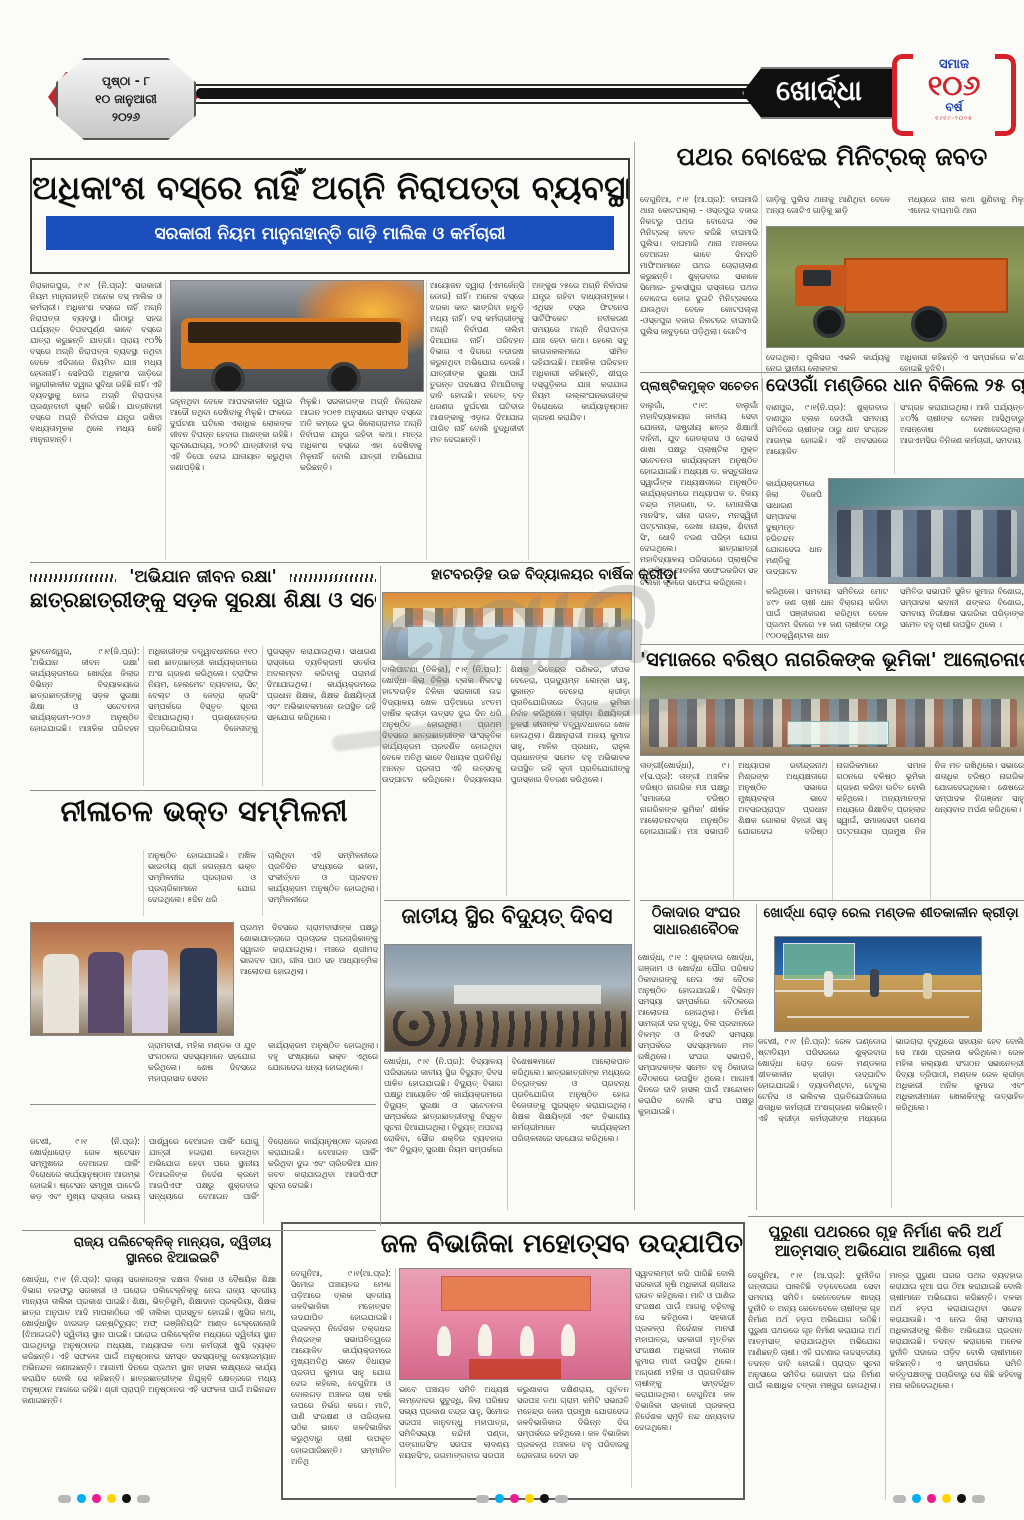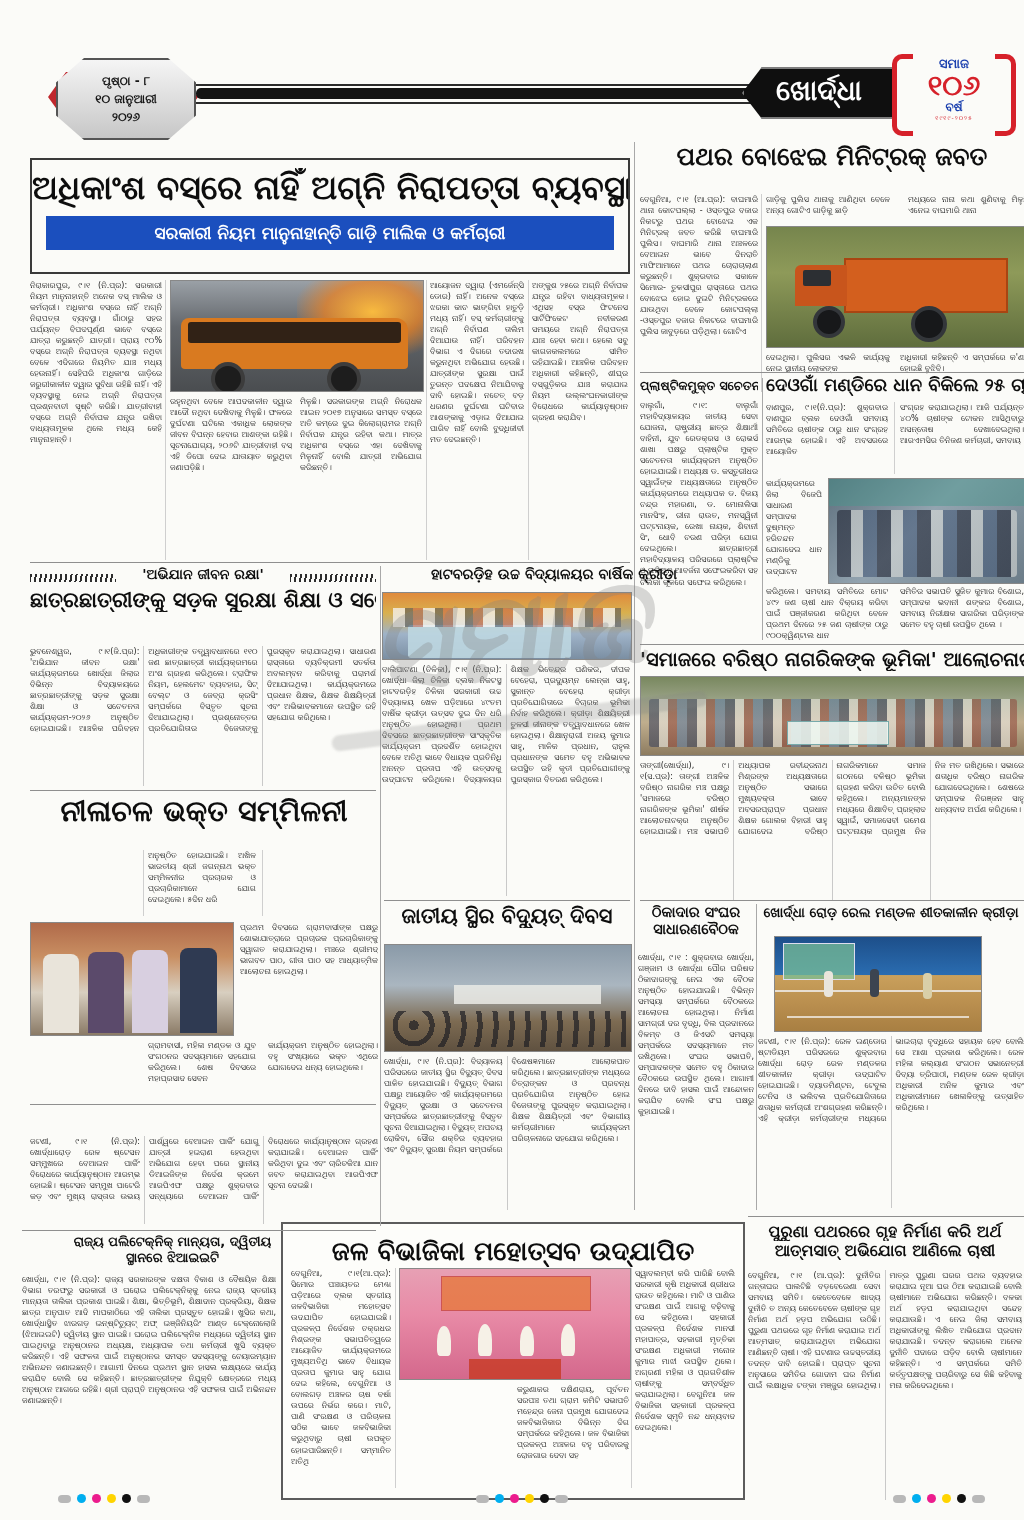--- a/index.html
+++ b/index.html
@@ -134,40 +134,41 @@
        background:linear-gradient(180deg,#79885f 0%,#98a184 28%,#c0ae8e 58%,#8d7c60 100%);">
     <div class="shape" style="left:2%;top:28%;width:96%;height:62%;
          background:repeating-linear-gradient(90deg,rgba(50,60,90,.55) 0 10px,rgba(235,232,225,.6) 10px 19px,rgba(140,60,50,.5) 19px 28px,rgba(90,120,160,.55) 28px 38px);border-radius:3px;"></div>
     <div class="shape" style="left:38%;top:56%;width:26%;height:28%;background:rgba(240,250,245,.85);border:1px solid #7aa;"></div>
   </div>
   <div class="abs bodytxt c4" style="left:0;top:112px;width:384px;height:140px;">ତାଙ୍ଗୀ(ଖୋର୍ଦ୍ଧା), ୯।୧(ସ.ପ୍ର): ତାଙ୍ଗୀ ଅଞ୍ଚଳିକ ବରିଷ୍ଠ ନାଗରିକ ମଞ୍ଚ ପକ୍ଷରୁ 'ସମାଜରେ ବରିଷ୍ଠ ନାଗରିକଙ୍କ ଭୂମିକା' ଶୀର୍ଷକ ଆଲୋଚନାଚକ୍ର ଅନୁଷ୍ଠିତ ହୋଇଯାଇଛି। ମଞ୍ଚ ସଭାପତି ଅଧ୍ୟାପକ ରବୀନ୍ଦ୍ରନାଥ ମିଶ୍ରଙ୍କ ଅଧ୍ୟକ୍ଷତାରେ ଅନୁଷ୍ଠିତ ସଭାରେ ମୁଖ୍ୟବକ୍ତା ଭାବେ ଅବସରପ୍ରାପ୍ତ ପ୍ରଧାନ ଶିକ୍ଷକ ଗୋଲକ ବିହାରୀ ସାହୁ ଯୋଗଦେଇ ବରିଷ୍ଠ ନାଗରିକମାନେ ସମାଜ ଗଠନରେ ବଳିଷ୍ଠ ଭୂମିକା ଗ୍ରହଣ କରିବା ଉଚିତ ବୋଲି କହିଥିଲେ। ଅନ୍ୟମାନଙ୍କ ମଧ୍ୟରେ ଶିକ୍ଷାବିତ୍ ପ୍ରହ୍ଲାଦ ସ୍ୱାଇଁ, ସମାଜସେବୀ ରମେଶ ପଟ୍ଟନାୟକ ପ୍ରମୁଖ ନିଜ ନିଜ ମତ ରଖିଥିଲେ। ସଭାରେ ଶତାଧିକ ବରିଷ୍ଠ ନାଗରିକ ଯୋଗଦେଇଥିଲେ। ଶେଷରେ ସମ୍ପାଦକ ନିରଞ୍ଜନ ସାହୁ ଧନ୍ୟବାଦ ଅର୍ପଣ କରିଥିଲେ।</div>
 </div>
 
 <div class="abs" style="left:30px;top:566px;width:346px;height:224px;">
   <div class="hatch" style="left:0;top:8px;width:86px;"></div>
-  <div class="hl" style="left:90px;top:0;width:166px;font-size:14px;position:absolute;">'ଅଭିଯାନ ଜୀବନ ରକ୍ଷା'</div>
+  <div class="hl" style="left:90px;top:0;width:166px;font-size:17px;position:absolute;">'ଅଭିଯାନ ଜୀବନ ରକ୍ଷା'</div>
   <div class="hatch" style="right:0;top:8px;width:86px;"></div>
   <div class="hl" style="position:absolute;left:0;top:22px;width:346px;font-size:21px;">ଛାତ୍ରଛାତ୍ରୀଙ୍କୁ ସଡ଼କ ସୁରକ୍ଷା ଶିକ୍ଷା ଓ ସଚେତନତା</div>
   <div class="abs bodytxt c3" style="left:0;top:80px;width:346px;height:140px;">ଭୁବନେଶ୍ୱର, ୯।୧(ଜି.ପ୍ର): 'ଅଭିଯାନ ଜୀବନ ରକ୍ଷା' କାର୍ଯ୍ୟକ୍ରମରେ ଖୋର୍ଦ୍ଧା ଜିଲାର ବିଭିନ୍ନ ବିଦ୍ୟାଳୟରେ ଛାତ୍ରଛାତ୍ରୀଙ୍କୁ ସଡ଼କ ସୁରକ୍ଷା ଶିକ୍ଷା ଓ ସଚେତନତା କାର୍ଯ୍ୟକ୍ରମ-୨୦୨୬ ଅନୁଷ୍ଠିତ ହୋଇଯାଇଛି। ଆଞ୍ଚଳିକ ପରିବହନ ଅଧିକାରୀଙ୍କ ତତ୍ତ୍ୱାବଧାନରେ ୧୧୦ ଜଣ ଛାତ୍ରଛାତ୍ରୀ କାର୍ଯ୍ୟକ୍ରମରେ ଅଂଶ ଗ୍ରହଣ କରିଥିଲେ। ଟ୍ରାଫିକ ନିୟମ, ହେଲମେଟ ବ୍ୟବହାର, ସିଟ୍ ବେଲ୍ଟ ଓ ଜେବ୍ରା କ୍ରସିଂ ସମ୍ପର୍କରେ ବିସ୍ତୃତ ସୂଚନା ଦିଆଯାଇଥିଲା। ପ୍ରଶ୍ନୋତ୍ତର ପ୍ରତିଯୋଗିତାର ବିଜେତାଙ୍କୁ ପୁରସ୍କୃତ କରାଯାଇଥିଲା। ସାଧାରଣ ରାସ୍ତାରେ ବ୍ୟତିକ୍ରମୀ ସତର୍କତା ଅବଲମ୍ବନ କରିବାକୁ ପରାମର୍ଶ ଦିଆଯାଇଥିଲା। କାର୍ଯ୍ୟକ୍ରମରେ ପ୍ରଧାନ ଶିକ୍ଷକ, ଶିକ୍ଷକ ଶିକ୍ଷୟିତ୍ରୀ ଏବଂ ଅଭିଭାବକମାନେ ଉପସ୍ଥିତ ରହି ସହଯୋଗ କରିଥିଲେ।</div>
 </div>
 
 <div class="abs" style="left:382px;top:566px;width:248px;height:330px;padding-left:48px;">
   <div class="hl" style="font-size:14.5px;">ହାଟବରଡ଼ିହ ଉଚ୍ଚ ବିଦ୍ୟାଳୟର ବାର୍ଷିକ କ୍ରୀଡ଼ା</div>
   <div class="ph" style="left:0;top:26px;width:248px;height:66px;
        background:linear-gradient(180deg,#e08a3c 0%,#d9b04e 30%,#9fb3c8 62%,#7b8fa3 100%);">
     <div class="shape" style="left:10%;top:48%;width:66%;height:50%;background:rgba(190,215,225,.9);border-radius:3px;"></div>
     <div class="shape" style="left:4%;top:22%;width:92%;height:30%;
          background:repeating-linear-gradient(90deg,rgba(245,245,245,.75) 0 12px,rgba(60,70,90,.5) 12px 20px,rgba(200,90,70,.5) 20px 30px);"></div>
   </div>
   <div class="abs bodytxt c2" style="left:0;top:98px;width:248px;height:232px;">ବାଲିପାଟଣା (ଚିଳିକା), ୯।୧ (ନି.ପ୍ର): ଖୋର୍ଦ୍ଧା ଜିଲା ଚିଳିକା ବ୍ଲକ ନିକଟସ୍ଥ ହାଟବରଡ଼ିହ ଚିଳିକା ସରକାରୀ ଉଚ୍ଚ ବିଦ୍ୟାଳୟ ଖେଳ ପଡ଼ିଆରେ ୪୯ତମ ବାର୍ଷିକ କ୍ରୀଡ଼ା ଉତ୍ସବ ଦୁଇ ଦିନ ଧରି ଅନୁଷ୍ଠିତ ହୋଇଥିଲା। ପ୍ରଥମ ଦିବସରେ ଛାତ୍ରଛାତ୍ରୀଙ୍କ ସାଂସ୍କୃତିକ କାର୍ଯ୍ୟକ୍ରମ ପ୍ରଦର୍ଶିତ ହୋଇଥିବା ବେଳେ ଅତିଥି ଭାବେ ବିଧାୟକ ପ୍ରତିନିଧି ଅନନ୍ତ ପ୍ରତାପ ଏହି ଉତ୍ସବକୁ ଉଦ୍‌ଘାଟନ କରିଥିଲେ। ବିଦ୍ୟାଳୟର ଶିକ୍ଷକ ଭିତେନ୍ଦ୍ର ପଣିକର, ଦୀପକ ବେହେରା, ପ୍ରଦ୍ୟୁମ୍ନ ଲେନ୍କା ସାହୁ, ସୁକାନ୍ତ ବେହେରା କ୍ରୀଡ଼ା ପ୍ରତିଯୋଗିତାରେ ବିଚାରକ ଭୂମିକା ନିର୍ବାହ କରିଥିଲେ। କ୍ରୀଡ଼ା ଶିକ୍ଷୟିତ୍ରୀ ତୁଳସୀ ଜୀନାଙ୍କ ତତ୍ତ୍ୱାବଧାନରେ ଖେଳ ହୋଇଥିଲା। ଶିକ୍ଷାନୁରାଗୀ ଅଜୟ କୁମାର ସାହୁ, ମାଳିକ ପ୍ରଧାନ, ରାହୁଲ ପ୍ରଧାନଙ୍କ ସମେତ ବହୁ ଅଭିଭାବକ ଉପସ୍ଥିତ ରହି କୃତୀ ପ୍ରତିଯୋଗୀଙ୍କୁ ପୁରସ୍କାର ବିତରଣ କରିଥିଲେ।</div>
 </div>
 
 <div class="abs" style="left:30px;top:794px;width:348px;height:312px;">
   <div class="hl" style="font-size:29px;">ନୀଳାଚଳ ଭକ୍ତ ସମ୍ମିଳନୀ</div>
   <div class="abs bodytxt" style="left:118px;top:56px;width:108px;height:66px;">ଅନୁଷ୍ଠିତ ହୋଇଯାଇଛି। ଅଖିଳ ଭାରତୀୟ ଶ୍ରୀ ଜଗନ୍ନାଥ ଭକ୍ତ ସମ୍ମିଳନୀର ପ୍ରଚାରକ ଓ ପ୍ରଚାରିକାମାନେ ଯୋଗ ଦେଇଥିଲେ। ୫ଦିନ ଧରି</div>
+  <div class="abs bodytxt" style="left:238px;top:56px;width:110px;height:66px;">ଚାଲିଥିବା ଏହି ସମ୍ମିଳନୀରେ ପ୍ରତିଦିନ ସଂଧ୍ୟାରେ ଭଜନ, ସଂକୀର୍ତ୍ତନ ଓ ପ୍ରବଚନ କାର୍ଯ୍ୟକ୍ରମ ଅନୁଷ୍ଠିତ ହୋଇଥିଲା। ସମ୍ମିଳନୀରେ</div>
   <div class="ph" style="left:0;top:128px;width:202px;height:112px;
        background:linear-gradient(180deg,#b06a4a 0%,#c98f62 30%,#d8cfc0 62%,#8a7a66 100%);">
     <div class="shape" style="left:6%;top:28%;width:18%;height:70%;background:#e9e4da;border-radius:8px 8px 0 0;"></div>
     <div class="shape" style="left:28%;top:26%;width:18%;height:72%;background:#5b4a6b;border-radius:8px 8px 0 0;"></div>
     <div class="shape" style="left:50%;top:24%;width:18%;height:74%;background:#d8cfe0;border-radius:8px 8px 0 0;"></div>
     <div class="shape" style="left:74%;top:22%;width:18%;height:76%;background:#2f3a52;border-radius:8px 8px 0 0;"></div>
   </div>
   <div class="abs bodytxt" style="left:210px;top:128px;width:138px;height:112px;">ପ୍ରଥମ ଦିବସରେ ଗ୍ରାମବାସୀଙ୍କ ପକ୍ଷରୁ ଶୋଭାଯାତ୍ରାରେ ପ୍ରଚାରକ ପ୍ରଚାରିକାଙ୍କୁ ସ୍ୱାଗତ କରାଯାଇଥିଲା। ମଞ୍ଚରେ ଶ୍ରୀମଦ୍ ଭାଗବତ ପାଠ, ଗୀତା ପାଠ ସହ ଆଧ୍ୟାତ୍ମିକ ଆଲୋଚନା ହୋଇଥିଲା।</div>
   <div class="abs bodytxt" style="left:118px;top:246px;width:108px;height:64px;">ଗ୍ରାମବାସୀ, ମହିଳା ମଣ୍ଡଳ ଓ ଯୁବ ସଂଗଠନର ସଦସ୍ୟମାନେ ସହଯୋଗ କରିଥିଲେ। ଶେଷ ଦିବସରେ ମହାପ୍ରସାଦ ସେବନ</div>
   <div class="abs bodytxt" style="left:238px;top:246px;width:110px;height:64px;">କାର୍ଯ୍ୟକ୍ରମ ଅନୁଷ୍ଠିତ ହୋଇଥିଲା। ବହୁ ସଂଖ୍ୟାରେ ଭକ୍ତ ଏଥିରେ ଯୋଗଦେଇ ଧନ୍ୟ ହୋଇଥିଲେ।</div>
@@ -209,31 +210,32 @@
 <div class="abs" style="left:30px;top:1108px;width:348px;height:118px;">
   <div class="abs bodytxt c3" style="left:0;top:28px;width:348px;height:88px;">ଜଟଣୀ, ୯।୧ (ନି.ପ୍ର): ଖୋର୍ଦ୍ଧାରୋଡ଼ ରେଳ ଷ୍ଟେସନ ସମ୍ମୁଖରେ ବେଆଇନ ପାର୍କିଂ ବିରୋଧରେ କାର୍ଯ୍ୟାନୁଷ୍ଠାନ ଆରମ୍ଭ ହୋଇଛି। ଷ୍ଟେସନ ସମ୍ମୁଖ ପାଟେରି କଡ଼ ଏବଂ ମୁଖ୍ୟ ରାସ୍ତାର ଉଭୟ ପାର୍ଶ୍ୱରେ ବେଆଇନ ପାର୍କିଂ ଯୋଗୁ ଯାତ୍ରୀ ହଇରାଣ ହେଉଥିବା ଅଭିଯୋଗ ହେବା ପରେ ସ୍ଥାନୀୟ ଡିଆଇଜିଙ୍କ ନିର୍ଦେଶ କ୍ରମେ ଆରପିଏଫ ପକ୍ଷରୁ ଶୁକ୍ରବାର ସନ୍ଧ୍ୟାରେ ବେଆଇନ ପାର୍କିଂ ବିରୋଧରେ କାର୍ଯ୍ୟାନୁଷ୍ଠାନ ଗ୍ରହଣ କରାଯାଇଛି। ବେଆଇନ ପାର୍କିଂ କରିଥିବା ଦୁଇ ଏବଂ ଚାରିଚକିଆ ଯାନ ଜବତ କରାଯାଇଥିବା ଆରପିଏଫ ସୂଚନା ଦେଇଛି।</div>
 </div>
 
 <div class="abs" style="left:22px;top:1234px;width:254px;height:268px;">
   <div class="hlwrap" style="font-size:13px;line-height:1.25;margin-left:47px;">ରାଜ୍ୟ ପଲିଟେକ୍ନିକ୍ ମାନ୍ୟତା, ଦ୍ୱିତୀୟ ସ୍ଥାନରେ ଝିଆଇଇଟି</div>
   <div class="abs bodytxt" style="left:0;top:40px;width:254px;height:226px;">ଖୋର୍ଦ୍ଧା, ୯।୧ (ନି.ପ୍ର): ରାଜ୍ୟ ସରକାରଙ୍କ ଦକ୍ଷତା ବିକାଶ ଓ ବୈଷୟିକ ଶିକ୍ଷା ବିଭାଗ ତରଫରୁ ସରକାରୀ ଓ ଘରୋଇ ପଲିଟେକ୍ନିକ୍‌କୁ ନେଇ ରାଜ୍ୟ ସ୍ତରୀୟ ମାନ୍ୟତା ତାଲିକା ପ୍ରକାଶ ପାଇଛି। ଶିକ୍ଷା, ଭିତ୍ତିଭୂମି, ଶିକ୍ଷାଦାନ ପ୍ରକ୍ରିୟା, ଶିକ୍ଷକ ଛାତ୍ର ଅନୁପାତ ଆଦି ମାପକାଠିରେ ଏହି ତାଲିକା ପ୍ରସ୍ତୁତ ହୋଇଛି। ଖୁସିର କଥା, ଖୋର୍ଦ୍ଧାସ୍ଥିତ ଝାରଗଡ଼ ଇନ୍‌ଷ୍ଟିଚ୍ୟୁଟ୍ ଅଫ୍ ଇଞ୍ଜିନିୟରିଂ ଆଣ୍ଡ ଟେକ୍ନୋଲୋଜି (ଝିଆଇଇଟି) ଦ୍ୱିତୀୟ ସ୍ଥାନ ପାଇଛି। ଘରୋଇ ପଲିଟେକ୍ନିକ ମଧ୍ୟରେ ଦ୍ୱିତୀୟ ସ୍ଥାନ ପାଇଥିବାରୁ ଅନୁଷ୍ଠାନର ଅଧ୍ୟକ୍ଷ, ଅଧ୍ୟାପକ ତଥା କର୍ମଚାରୀ ଖୁସି ବ୍ୟକ୍ତ କରିଛନ୍ତି। ଏହି ସଫଳତା ପାଇଁ ଅନୁଷ୍ଠାନର ସମସ୍ତ ସଦସ୍ୟଙ୍କୁ ଚେୟାରମ୍ୟାନ ଅଭିନନ୍ଦନ ଜଣାଇଛନ୍ତି। ଆଗାମୀ ଦିନରେ ପ୍ରଥମ ସ୍ଥାନ ହାସଲ ଲକ୍ଷ୍ୟରେ କାର୍ଯ୍ୟ କରାଯିବ ବୋଲି ସେ କହିଛନ୍ତି। ଛାତ୍ରଛାତ୍ରୀଙ୍କ ନିଯୁକ୍ତି କ୍ଷେତ୍ରରେ ମଧ୍ୟ ଅନୁଷ୍ଠାନ ଆଗରେ ରହିଛି। ଶ୍ରୀ ପ୍ରାପ୍ତି ଅନୁଷ୍ଠାନର ଏହି ସଫଳତା ପାଇଁ ଅଭିନନ୍ଦନ ଜଣାଇଛନ୍ତି।</div>
 </div>
 
 <div class="abs" style="left:281px;top:1222px;width:460px;height:274px;border:2px solid #5c5c5c;background:#fdfdfa;">
-  <div class="hl" style="font-size:26px;margin-top:12px;">ଜଳ ବିଭାଜିକା ମହୋତ୍ସବ ଉଦ୍‌ଯାପିତ</div>
+  <div class="hl" style="font-size:26px;margin-top:4px;text-align:right;">ଜଳ ବିଭାଜିକା ମହୋତ୍ସବ ଉଦ୍‌ଯାପିତ</div>
   <div class="abs bodytxt" style="left:8px;top:44px;width:100px;height:220px;">ବେଗୁନିଆ, ୯।୧(ଆ.ପ୍ର): ସିମୋର ପଞ୍ଚାୟତର ମେଣ୍ଢା ପଡ଼ିଆରେ ବ୍ଲକ ସ୍ତରୀୟ ଜଳବିଭାଜିକା ମହୋତ୍ସବ ଉଦଯାପିତ ହୋଇଯାଇଛି। ପ୍ରକଳ୍ପ ନିର୍ଦେଶକ ଚକ୍ରଧର ମିଶ୍ରଙ୍କ ସଭାପତିତ୍ୱରେ ଆୟୋଜିତ କାର୍ଯ୍ୟକ୍ରମରେ ମୁଖ୍ୟଅତିଥି ଭାବେ ବିଧାୟକ ପ୍ରତାପ କୁମାର ସାହୁ ଯୋଗ ଦେଇ କହିଲେ, ବେଗୁନିଆ ଓ ବୋଲଗଡ଼ ଅଞ୍ଚଳର ଚାଷ ବର୍ଷା ଉପରେ ନିର୍ଭର କରେ। ମାଟି, ପାଣି ସଂରକ୍ଷଣ ଓ ପରିଚାଳନା ସଠିକ ଭାବେ ଜଳବିଭାଜିକା କରୁଥିବାରୁ ଚାଷୀ ଉପକୃତ ହୋଇପାରିଛନ୍ତି। ସମ୍ମାନିତ ଅତିଥି</div>
   <div class="ph" style="left:116px;top:44px;width:230px;height:110px;
        background:linear-gradient(180deg,#e7a0b4 0%,#e88aa6 42%,#d4688c 100%);">
     <div class="shape" style="left:18%;top:6%;width:64%;height:30%;background:rgba(230,120,60,.8);border:1px solid #c55;"></div>
     <div class="shape" style="left:16%;top:52%;width:14px;height:30px;background:#f6f1e7;border-radius:50% 50% 20% 20%;"></div>
     <div class="shape" style="left:34%;top:50%;width:14px;height:32px;background:#f6f1e7;border-radius:50% 50% 20% 20%;"></div>
     <div class="shape" style="left:52%;top:52%;width:14px;height:30px;background:#f6f1e7;border-radius:50% 50% 20% 20%;"></div>
     <div class="shape" style="left:70%;top:50%;width:14px;height:32px;background:#f6f1e7;border-radius:50% 50% 20% 20%;"></div>
     <div class="shape" style="left:30%;top:82%;width:40%;height:18%;background:rgba(200,60,40,.85);"></div>
   </div>
+  <div class="abs bodytxt" style="left:116px;top:160px;width:110px;height:104px;">ଭାବେ ପଞ୍ଚାୟତ ସମିତି ଅଧ୍ୟକ୍ଷ ଲମ୍ବୋଦର ସୁବୁଦ୍ଧି, ଜିଲା ପରିଷଦ ସଭ୍ୟ ପ୍ରକାଶ ଚନ୍ଦ୍ର ସାହୁ, ସିମୋର ସରପଞ୍ଚ ଜାନୁବନ୍ଧୁ ମହାପାତ୍ର, ସମିତିସଭ୍ୟା ନନ୍ଦିନୀ ପଣ୍ଡା, ପଙ୍ଗାରସିଂହ ସରପଞ୍ଚ ଲାବଣ୍ୟ ନୟନସିଂହ, ରଗମାଙ୍ଗବାର ସରପଞ୍ଚ</div>
   <div class="abs bodytxt" style="left:234px;top:160px;width:112px;height:104px;">କରୁଣାକର ଦକ୍ଷିଣରାୟ, ପୂର୍ବତନ ସରପଞ୍ଚ ତଥା ଗ୍ରାମ କମିଟି ସଭାପତି ମହେନ୍ଦ୍ର ଜେନା ପ୍ରମୁଖ ଯୋଗଦେଇ ଜଳବିଭାଜିକାର ବିଭିନ୍ନ ଦିଗ ସମ୍ପର୍କରେ କହିଥିଲେ। ଜଳ ବିଭାଜିକା ପ୍ରକଳ୍ପ ଅଞ୍ଚଳର ବହୁ ପରିବାରକୁ ରୋଜଗାର ଦେବା ସହ</div>
   <div class="abs bodytxt" style="left:352px;top:44px;width:100px;height:220px;">ସ୍ୱାବଲମ୍ବୀ କରି ପାରିଛି ବୋଲି ସରକାରୀ କୃଷି ଅଧିକାରୀ ଶ୍ରୀଧର ରାଉତ କହିଥିଲେ। ମାଟି ଓ ପାଣିର ସଂରକ୍ଷଣ ପାଇଁ ଆଗକୁ ବଢ଼ିବାକୁ ସେ କହିଥିଲେ। ସହକାରୀ ପ୍ରକଳ୍ପ ନିର୍ଦେଶକ ମାନସୀ ମହାପାତ୍ର, ସହକାରୀ ମୃତ୍ତିକା ସଂରକ୍ଷଣ ଅଧିକାରୀ ମନୋଜ କୁମାର ମାଝୀ ଉପସ୍ଥିତ ଥିଲେ। ଅଗ୍ରଣୀ ମହିଳା ଓ ପ୍ରଗତିଶୀଳ ଚାଷୀଙ୍କୁ ସମ୍ବର୍ଦ୍ଧିତ କରାଯାଇଥିଲା। ବେଗୁନିଆ ଜଳ ବିଭାଜିକା ସହକାରୀ ପ୍ରକଳ୍ପ ନିର୍ଦେଶକ ସ୍ମୃତି ନନ୍ଦ ଧନ୍ୟବାଦ ଦେଇଥିଲେ।</div>
   <div class="vr" style="left:112px;top:44px;height:220px;background:#cfcfcf;"></div>
   <div class="vr" style="left:348px;top:44px;height:220px;background:#cfcfcf;"></div>
 </div>
 
 <div class="abs" style="left:748px;top:1222px;width:274px;height:280px;">
   <div class="hlwrap" style="font-size:16px;">ପୁରୁଣା ପଥରରେ ଗୃହ ନିର୍ମାଣ କରି ଅର୍ଥ</div>
   <div class="hlwrap" style="font-size:16px;">ଆତ୍ମସାତ୍ ଅଭିଯୋଗ ଆଣିଲେ ଚାଷୀ</div>
   <div class="abs bodytxt c2" style="left:0;top:48px;width:274px;height:230px;">ବେଗୁନିଆ, ୯।୧ (ଆ.ପ୍ର): ଦୁର୍ନୀତିର ଗନ୍ତାଘର ପାଲଟିଛି ବଡ଼ବେରେଣା ସେବା ସମବାୟ ସମିତି। କେତେବେଳେ ଖାଦ୍ୟ ଦୁର୍ନୀତି ତ ଅନ୍ୟ କେତେବେଳେ ଚାଷୀଙ୍କ ଗୃହ ନିର୍ମାଣ ଅର୍ଥ ହଡ଼ପ ଅଭିଯୋଗ ଉଠିଛି। ପୁରୁଣା ପଥରରେ ଗୃହ ନିର୍ମାଣ କରାଯାଇ ଅର୍ଥ ଆତ୍ମସାତ୍ କରାଯାଇଥିବା ଅଭିଯୋଗ ଆଣିଛନ୍ତି ଚାଷୀ। ଏହି ଘଟଣାର ଉଚ୍ଚସ୍ତରୀୟ ତଦନ୍ତ ଦାବି ହୋଇଛି। ପ୍ରାପ୍ତ ସୂଚନା ଅନୁସାରେ ସମିତିର ଗୋଦାମ ଘର ନିର୍ମାଣ ପାଇଁ ଲକ୍ଷାଧିକ ଟଙ୍କା ମଞ୍ଜୁର ହୋଇଥିଲା। ମାତ୍ର ପୁରୁଣା ଘରର ପଥର ବ୍ୟବହାର କରାଯାଇ ନୂଆ ଘର ଠିଆ କରାଯାଇଛି ବୋଲି ଚାଷୀମାନେ ଅଭିଯୋଗ କରିଛନ୍ତି। ବଳକା ଅର୍ଥ ହଡ଼ପ କରାଯାଇଥିବା ସନ୍ଦେହ କରାଯାଉଛି। ଏ ନେଇ ଜିଲା ସମବାୟ ଅଧିକାରୀଙ୍କୁ ଲିଖିତ ଅଭିଯୋଗ ପ୍ରଦାନ କରାଯାଇଛି। ତଦନ୍ତ କରାଗଲେ ଅନେକ ଦୁର୍ନୀତି ପଦାରେ ପଡ଼ିବ ବୋଲି ଚାଷୀମାନେ କହିଛନ୍ତି। ଏ ସମ୍ପର୍କରେ ସମିତି କର୍ତ୍ତୃପକ୍ଷଙ୍କୁ ପଚାରିବାରୁ ସେ କିଛି କହିବାକୁ ମନା କରିଦେଇଥିଲେ।</div>

